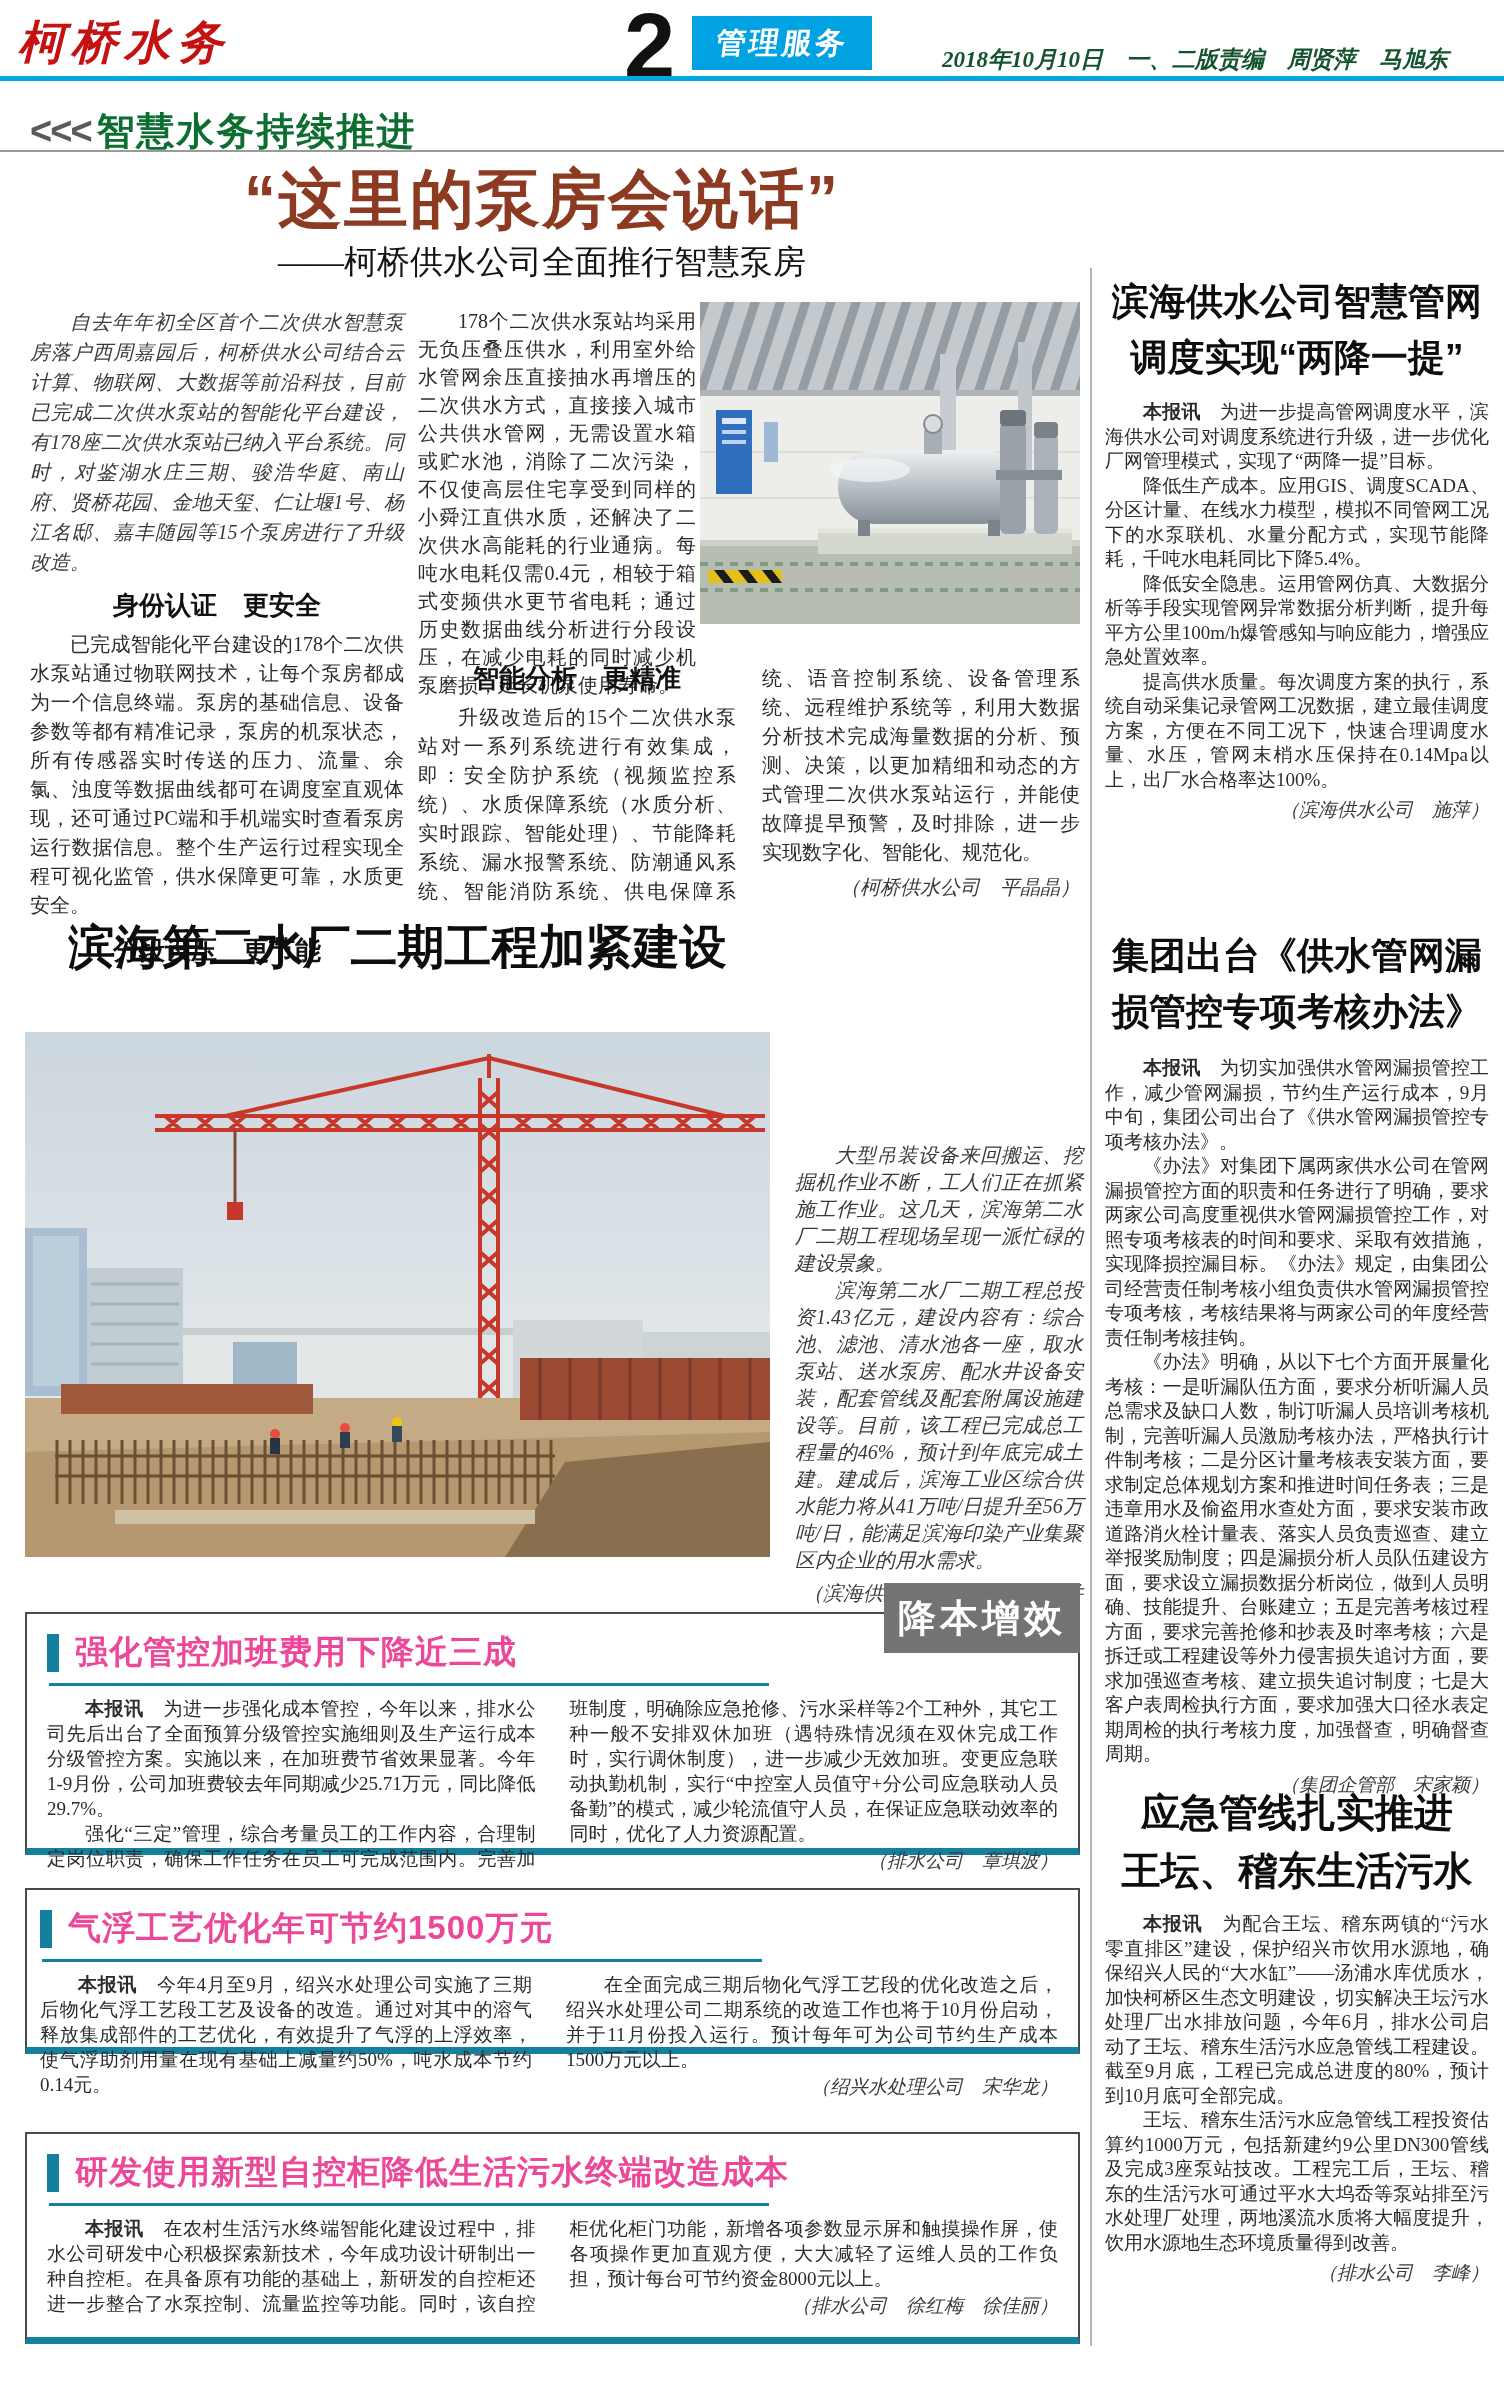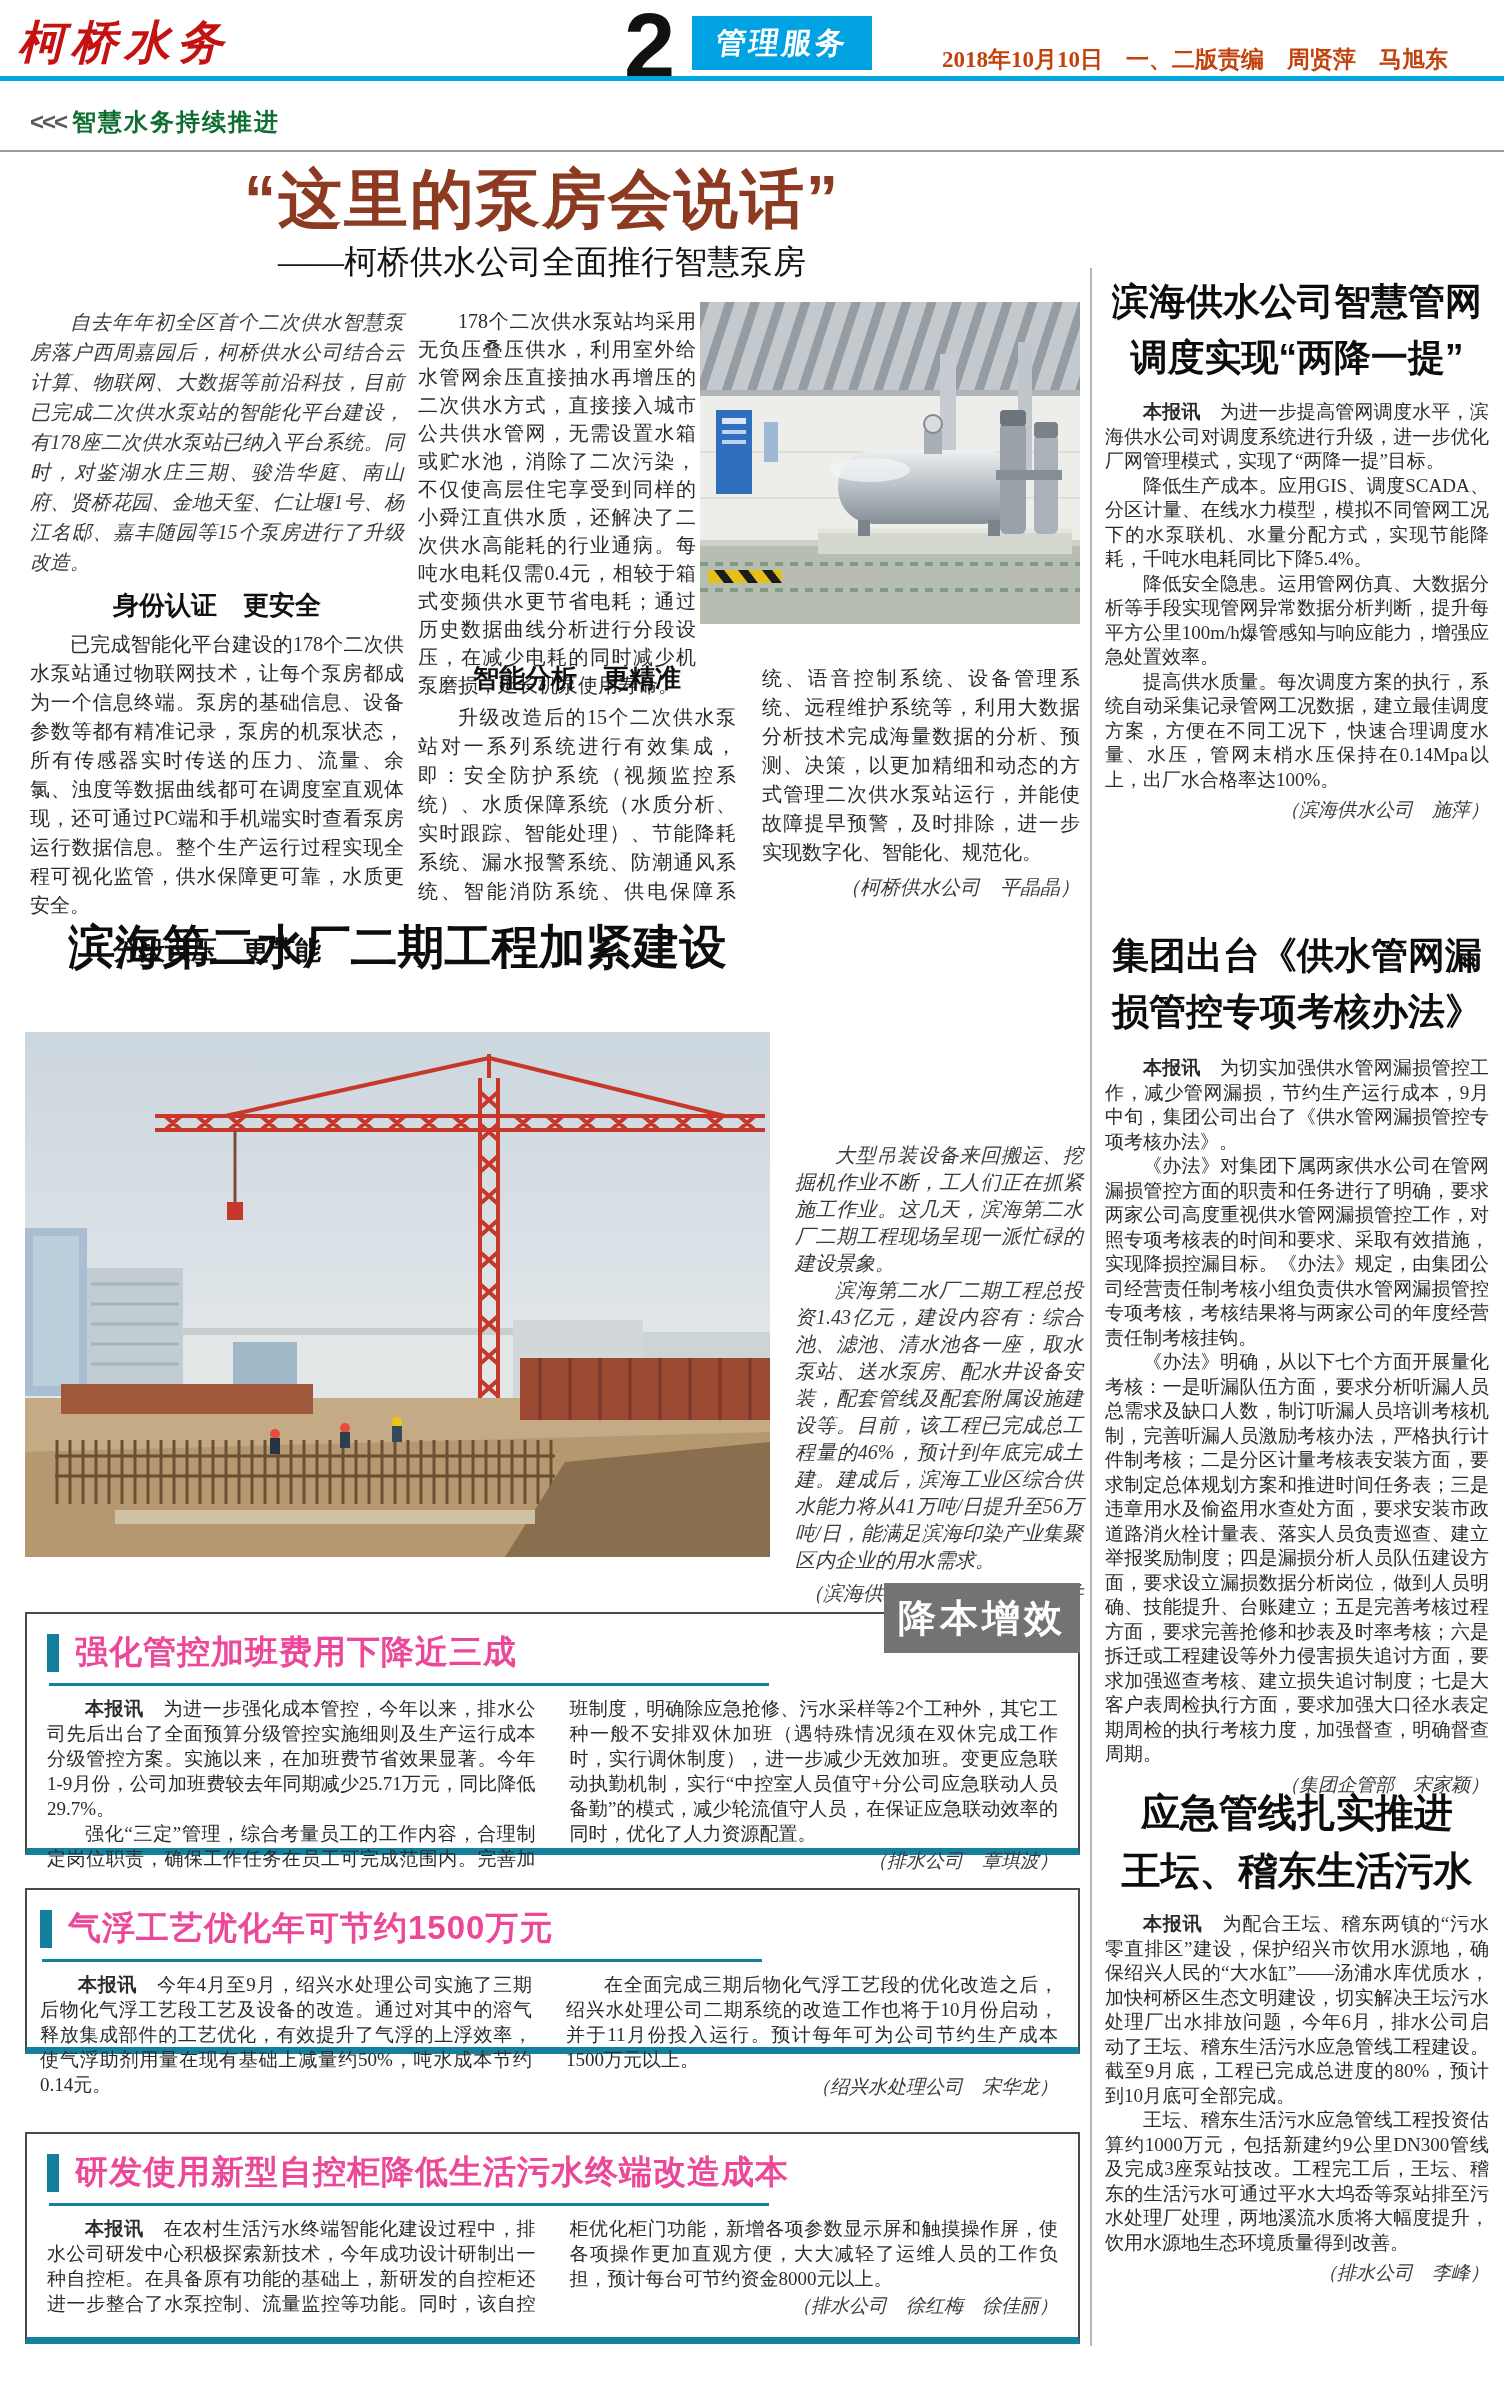--- a/index.html
+++ b/index.html
@@ -11,24 +11,24 @@
   p{margin:0;text-indent:2em;}
   .byline{text-align:right;text-indent:0;font-style:italic;margin-top:6px;}
   .lead-tag{font-style:normal;font-weight:bold;}
   
   .logo{left:18px;top:12px;font-size:46px;font-weight:bold;font-style:italic;
         color:#c41111;letter-spacing:7px;font-family:"Liberation Serif",serif;}
   .pagenum{left:624px;top:-6px;font-size:92px;font-weight:900;color:#111;}
   .section-badge{left:692px;top:16px;width:180px;height:54px;background:#00a2e2;
         display:flex;align-items:center;justify-content:center;}
   .section-badge span{color:#fff;font-size:30px;font-weight:bold;transform:skewX(-8deg);letter-spacing:3px;}
-  .date-editors{right:56px;top:44px;font-size:23px;font-weight:bold;color:#c2410c;margin-left:40px;}
+  .date-editors{right:56px;top:44px;font-size:23px;font-weight:bold;font-style:italic;color:#14532d;margin-left:40px;}
   .header-rule{left:0;top:76px;width:1504px;height:5px;background:#00a6e0;}
   
-  .kicker{left:30px;top:106px;font-size:24px;font-weight:bold;}
+  .kicker{left:30px;top:106px;font-size:38px;font-weight:bold;}
   .kicker .arrows{color:#5a5a5a;letter-spacing:-2px;margin-right:6px;}
   .kicker .ktext{color:#0e6e31;letter-spacing:2px;}
   .kicker-rule{left:0;top:150px;width:1504px;height:2px;background:#9a9a9a;}
   
   .lead-headline{left:0;top:156px;width:1084px;text-align:center;font-size:64px;font-weight:900;
         color:#8c3a21;letter-spacing:2px;}
   .lead-dek{left:0;top:240px;width:1084px;text-align:center;font-size:33px;color:#141414;}
   .bodytext{font-size:20px;line-height:29px;text-align:justify;margin-top:12px;}
   .col1{left:30px;top:295px;width:374px;}
   .col2{left:418px;top:295px;width:278px;line-height:28px;}

